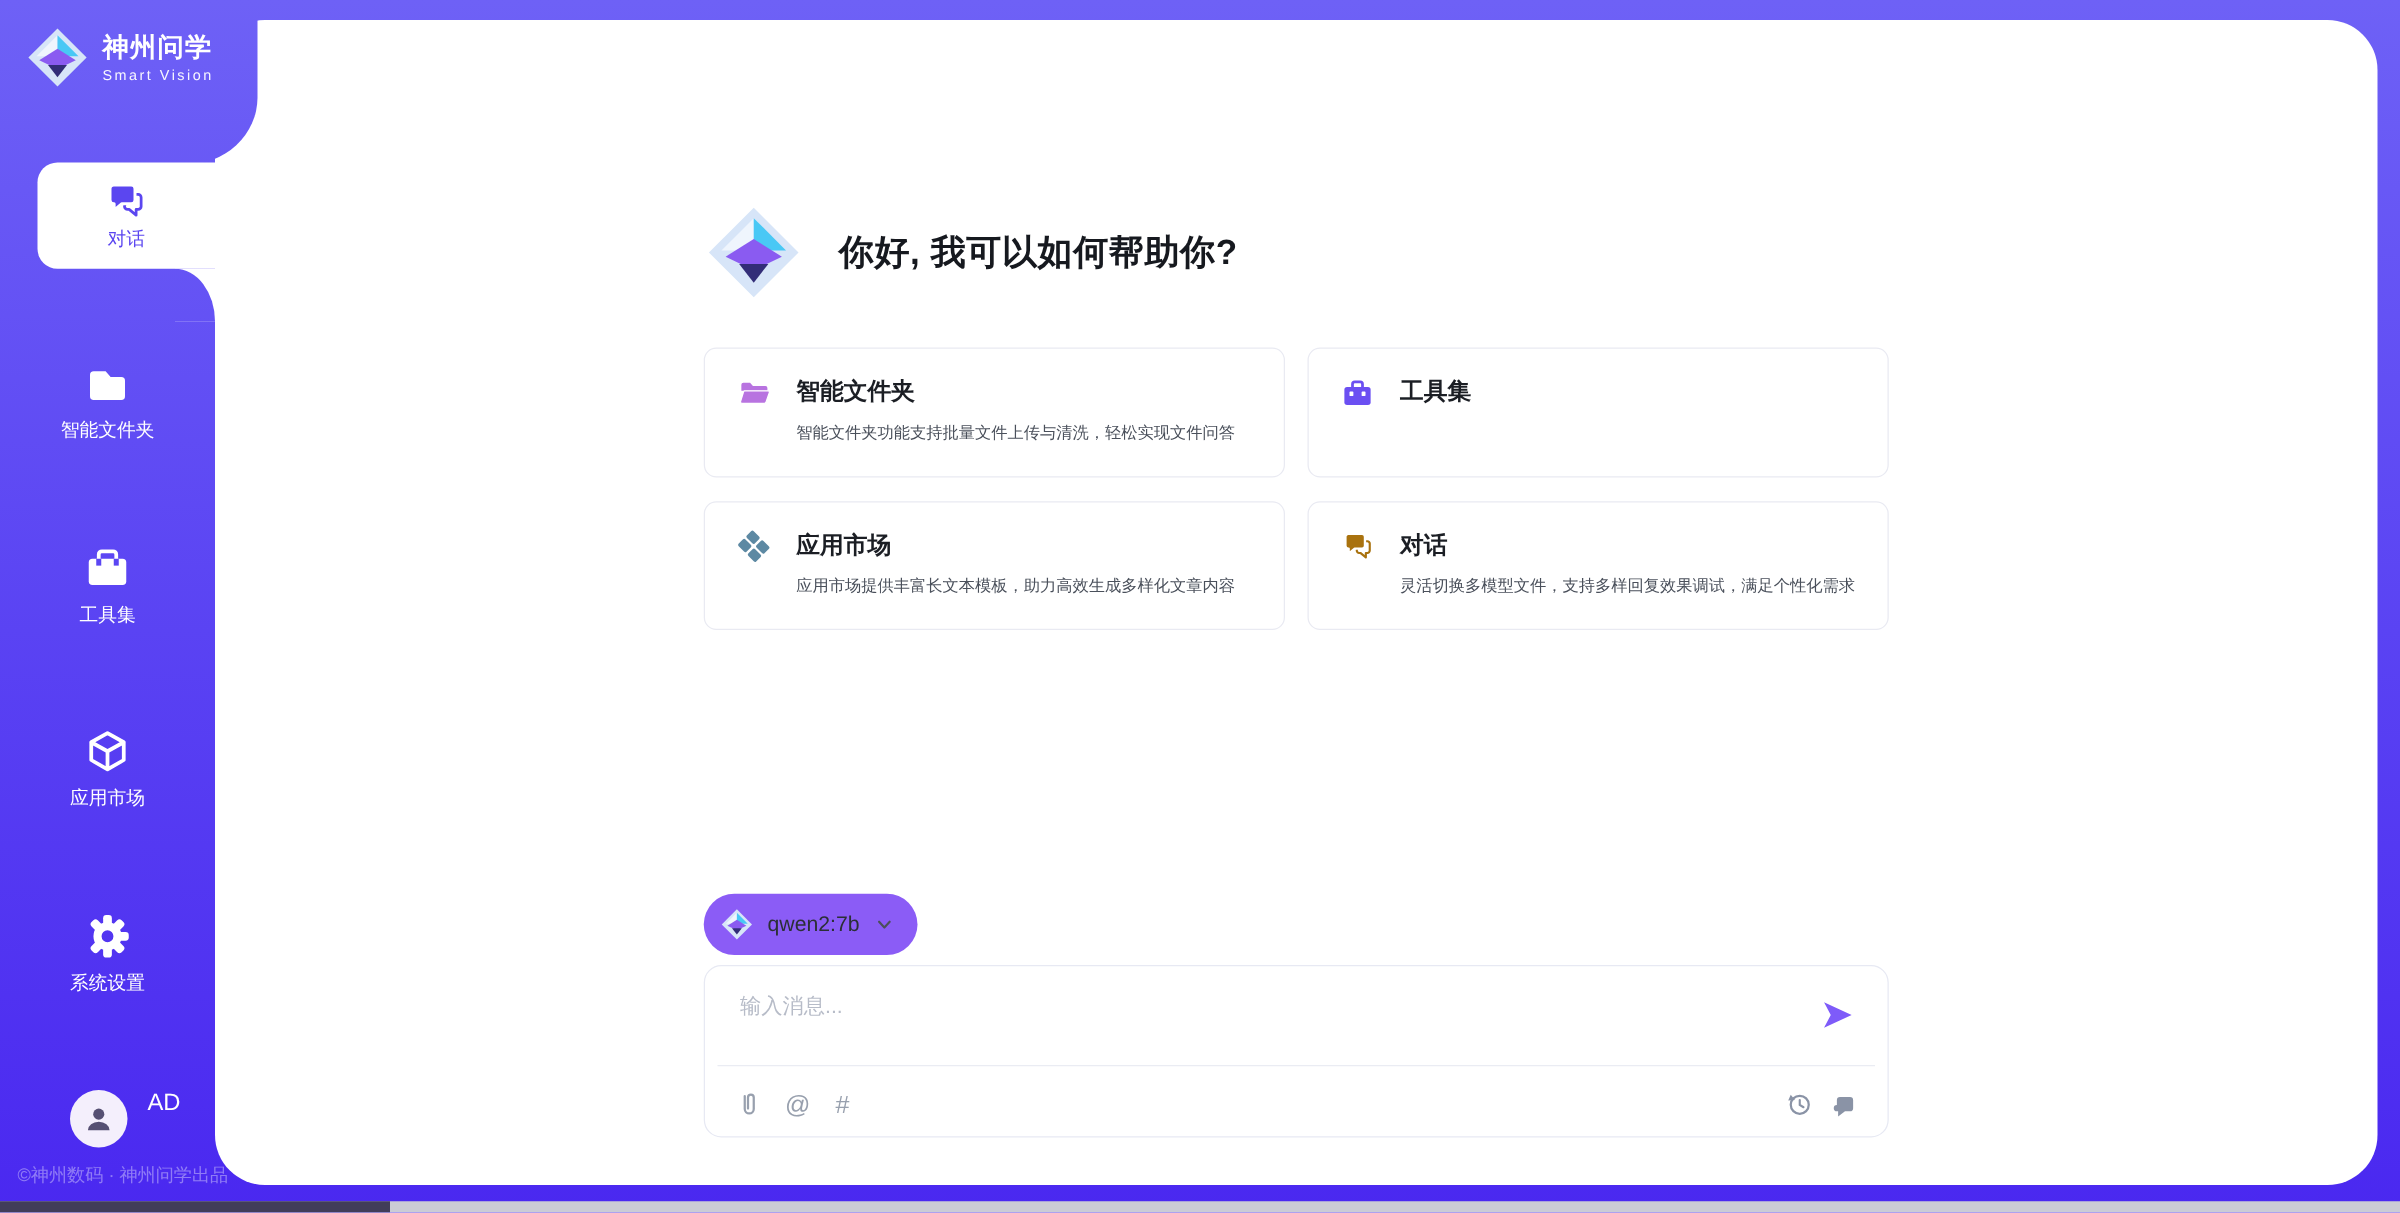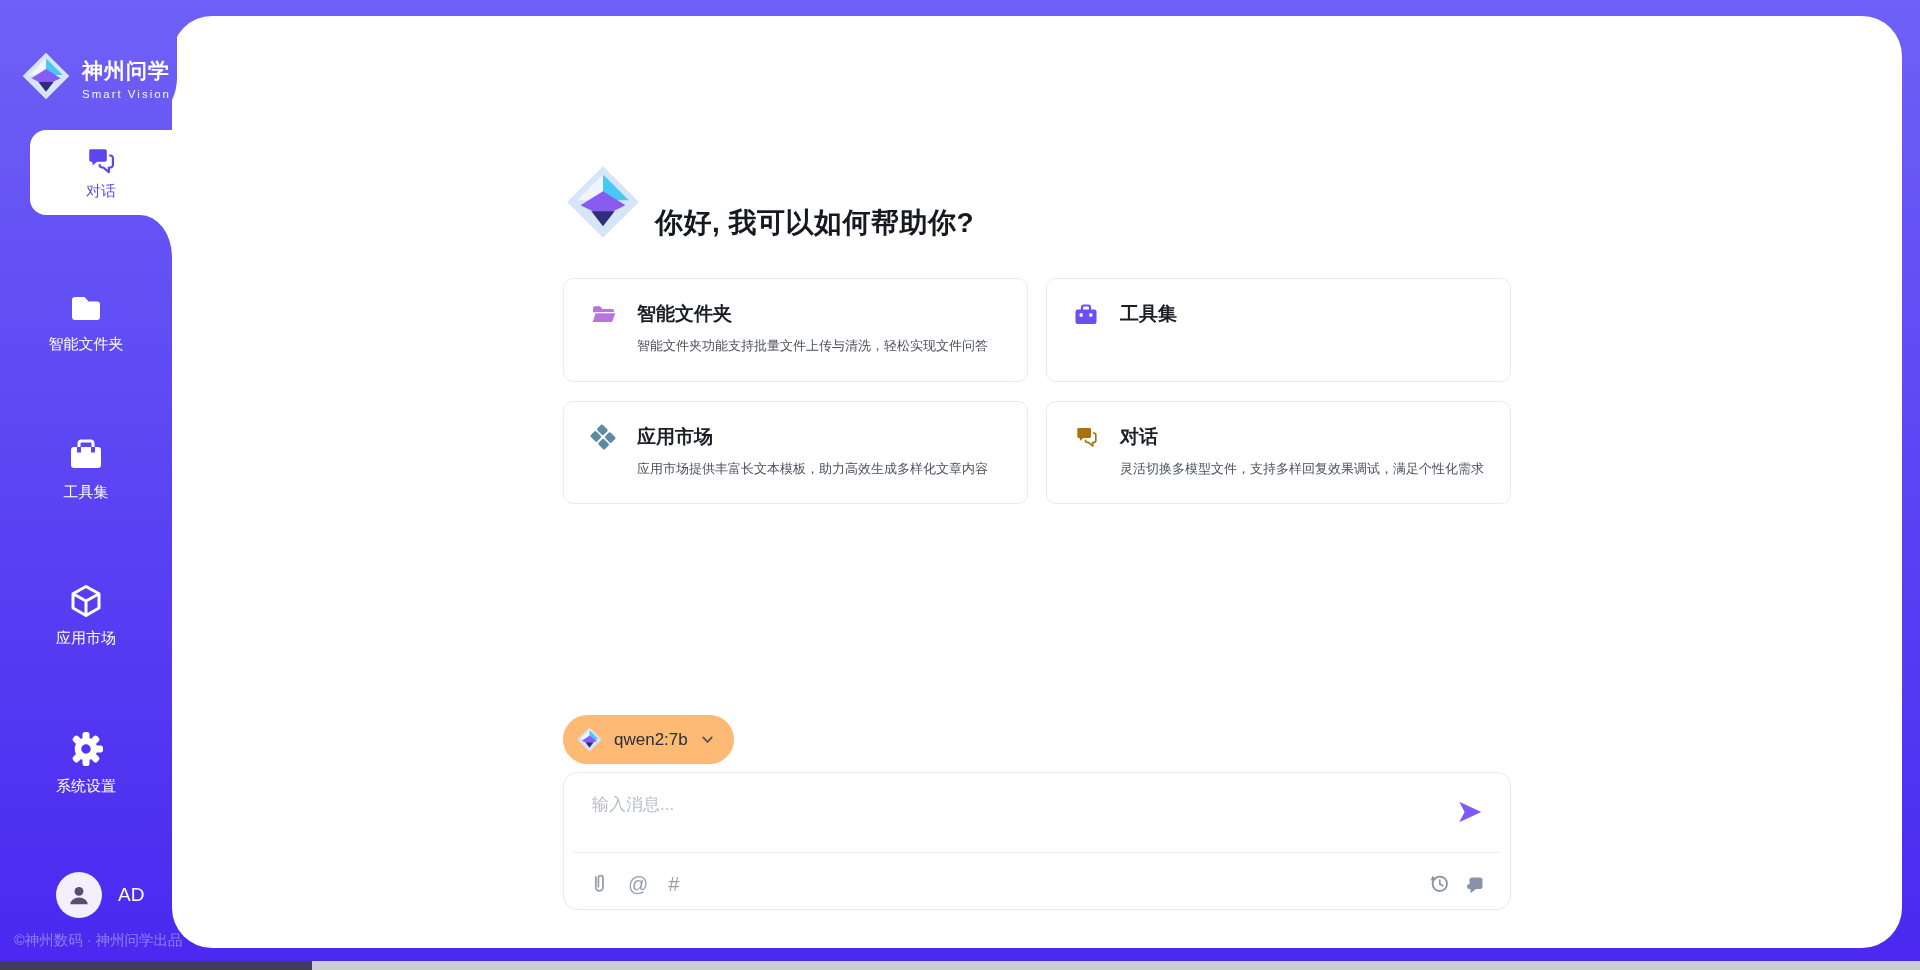--- a/index.html
+++ b/index.html
@@ -20,21 +20,21 @@
   .main-panel{
     position:absolute; left:172px; top:16px; right:18px; bottom:22px;
     background:#ffffff; border-radius:40px;
   }
   .content{
     position:absolute; left:50%; transform:translateX(-50%);
     width:948px; top:0; bottom:0;
   }
 
   
-  .greeting{ position:absolute; top:146px; left:0; display:flex; align-items:flex-end; gap:12px; }
+  .greeting{ position:absolute; top:146px; left:0; display:flex; align-items:center; gap:28px; }
   .greeting .gem{ width:80px; height:80px; flex:0 0 auto; }
   .greeting h1{ font-size:28px; font-weight:700; color:#16191f; letter-spacing:.5px; }
 
   
   .cards{
     position:absolute; top:262px; left:0; right:0;
     display:grid; grid-template-columns:1fr 1fr; gap:19px 18px;
   }
   .card{
     background:#fff; border:1px solid #e9eaf2; border-radius:10px;
@@ -42,21 +42,21 @@
     column-gap:21px; cursor:pointer;
   }
   .card-icon{ width:26px; height:24px; display:flex; align-items:center; justify-content:center; margin-top:1px; }
   .card-title{ font-size:19px; font-weight:700; color:#1b1e24; line-height:26px; }
   .card-desc{ grid-column:2; font-size:13px; color:#4a505b; line-height:1.58; margin-top:9px; }
 
   
   .composer{ position:absolute; left:0; right:0; bottom:38px; }
   .model-pill{
     display:inline-flex; align-items:center; gap:11px;
-    background:#fdba74; border-radius:26px; padding:11px 18px 11px 13px;
+    background:#8b5cf6; border-radius:26px; padding:11px 18px 11px 13px;
     margin-bottom:8px; cursor:pointer;
   }
   .model-pill .gem{ width:27px; height:27px; }
   .model-name{ font-size:17px; font-weight:500; color:#2b2f36; }
   .input-box{
     position:relative; height:138px; border:1px solid #e7e9f3; border-radius:14px; background:#fff;
   }
   .input-box textarea{
     position:absolute; left:28px; top:20px; right:76px; height:52px;
     border:none; outline:none; resize:none; background:transparent;
@@ -69,23 +69,23 @@
   }
   .input-divider{ position:absolute; left:10px; right:10px; top:79px; border-top:1.5px solid #eaecf3; }
   .tools-left{ position:absolute; left:26px; bottom:15px; display:flex; align-items:center; gap:20px; }
   .tools-right{ position:absolute; right:24px; bottom:15px; display:flex; align-items:center; gap:16px; }
   .tool{ color:#98a0ae; cursor:pointer; display:flex; align-items:center; }
   .tool-glyph{ font-size:20px; line-height:20px; color:#98a0ae; font-weight:400; }
   .tools-right .tool{ color:#8a93a6; }
 
   
   .logo-block{
-    position:absolute; left:0; top:0; width:177px; height:132px;
+    position:absolute; left:0; top:0; width:206px; height:132px;
     border-bottom-right-radius:58px 54px; z-index:5;
-    display:flex; align-items:center; padding:20px 0 0 20px; gap:10px;
+    display:flex; align-items:flex-start; padding:20px 0 0 20px; gap:10px;
   }
   .logo-block .gem{ width:52px; height:52px; }
   .brand-text{ color:#fff; padding-top:4px; }
   .brand-name{ font-size:21px; font-weight:700; letter-spacing:1px; }
   .brand-sub{ font-size:11.5px; letter-spacing:2px; margin-top:3px; opacity:.95; }
 
   .tab-active{
     position:absolute; left:30px; top:130px; width:142px; height:85px;
     background:#fff; border-radius:16px 0 0 16px; z-index:6;
     display:flex; flex-direction:column; align-items:center; justify-content:center;
@@ -97,21 +97,21 @@
 
   .nav-item{
     position:absolute; left:0; width:172px;
     display:flex; flex-direction:column; align-items:center; gap:9px;
     cursor:pointer;
   }
   .nav-label{ font-size:15px; color:#fff; }
   .nav-icon{ width:38px; height:38px; display:flex; align-items:center; justify-content:center; }
 
   .user-row{
-    position:absolute; left:56px; top:872px; display:flex; align-items:center; gap:16px;
+    position:absolute; left:56px; top:872px; display:flex; align-items:flex-start; gap:16px;
     cursor:pointer; z-index:4;
   }
   .avatar{ width:46px; height:46px; border-radius:50%; background:#f4effc; display:flex; align-items:center; justify-content:center; }
   .user-name{ color:#fff; font-size:19px; }
 
   .footer-credit{
     position:absolute; left:14px; top:931px; font-size:14.5px; color:rgba(255,255,255,.38); z-index:4;
   }
 
   

